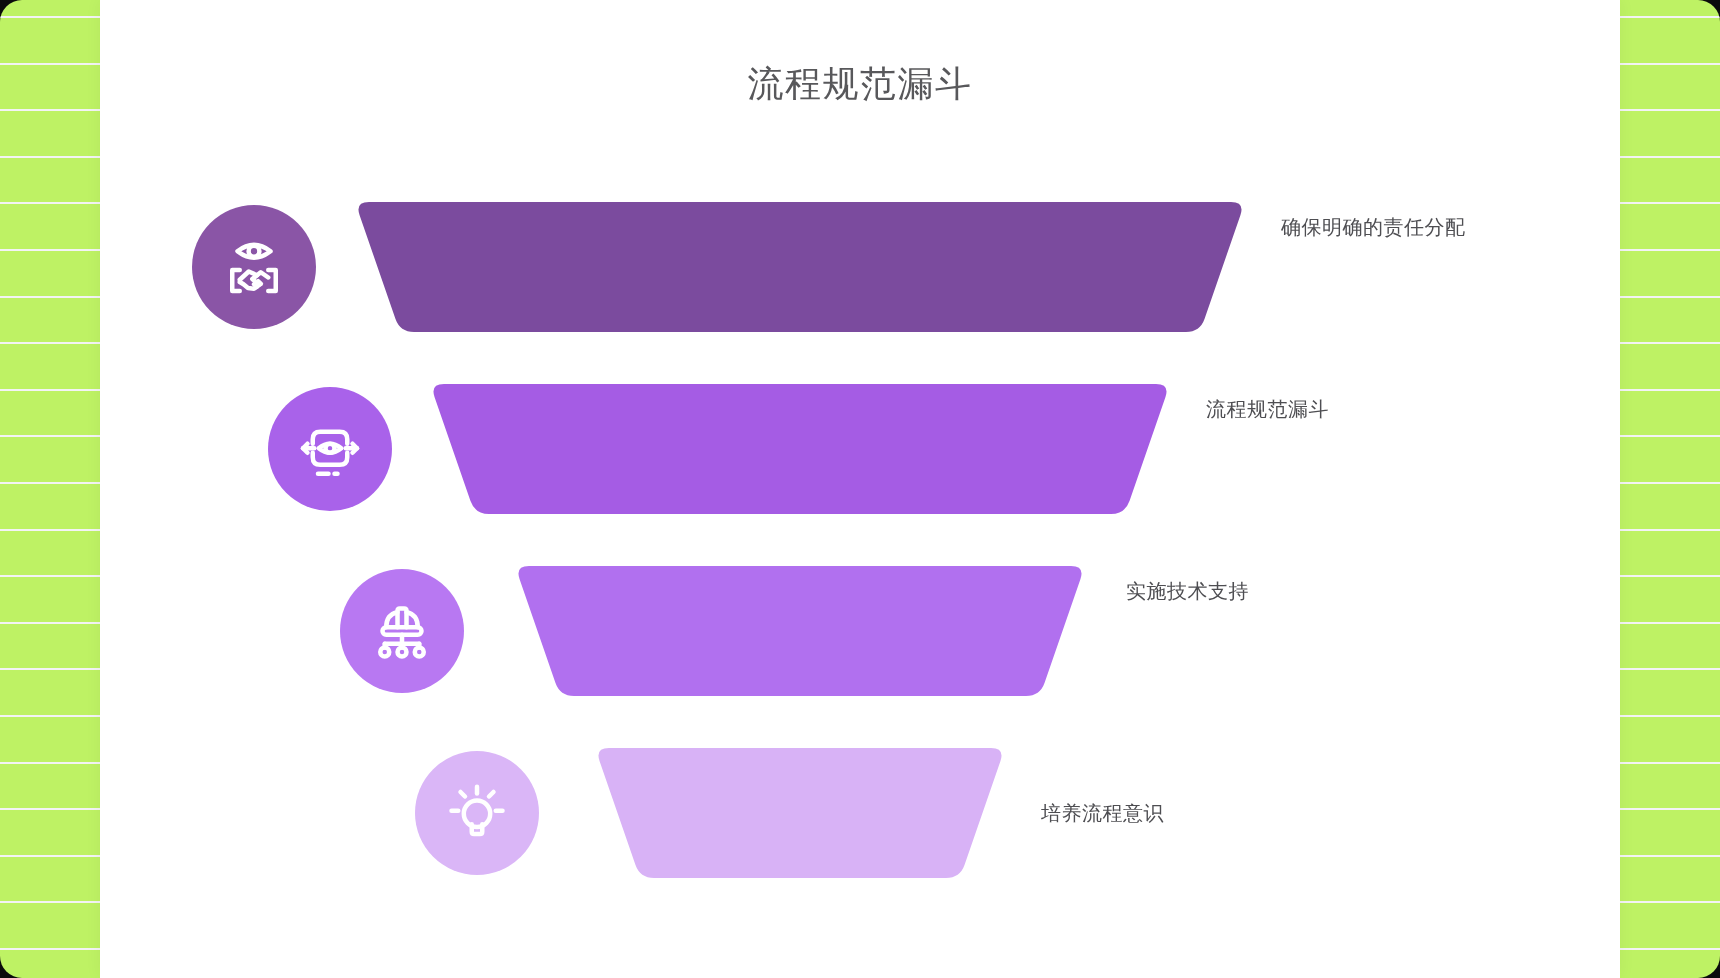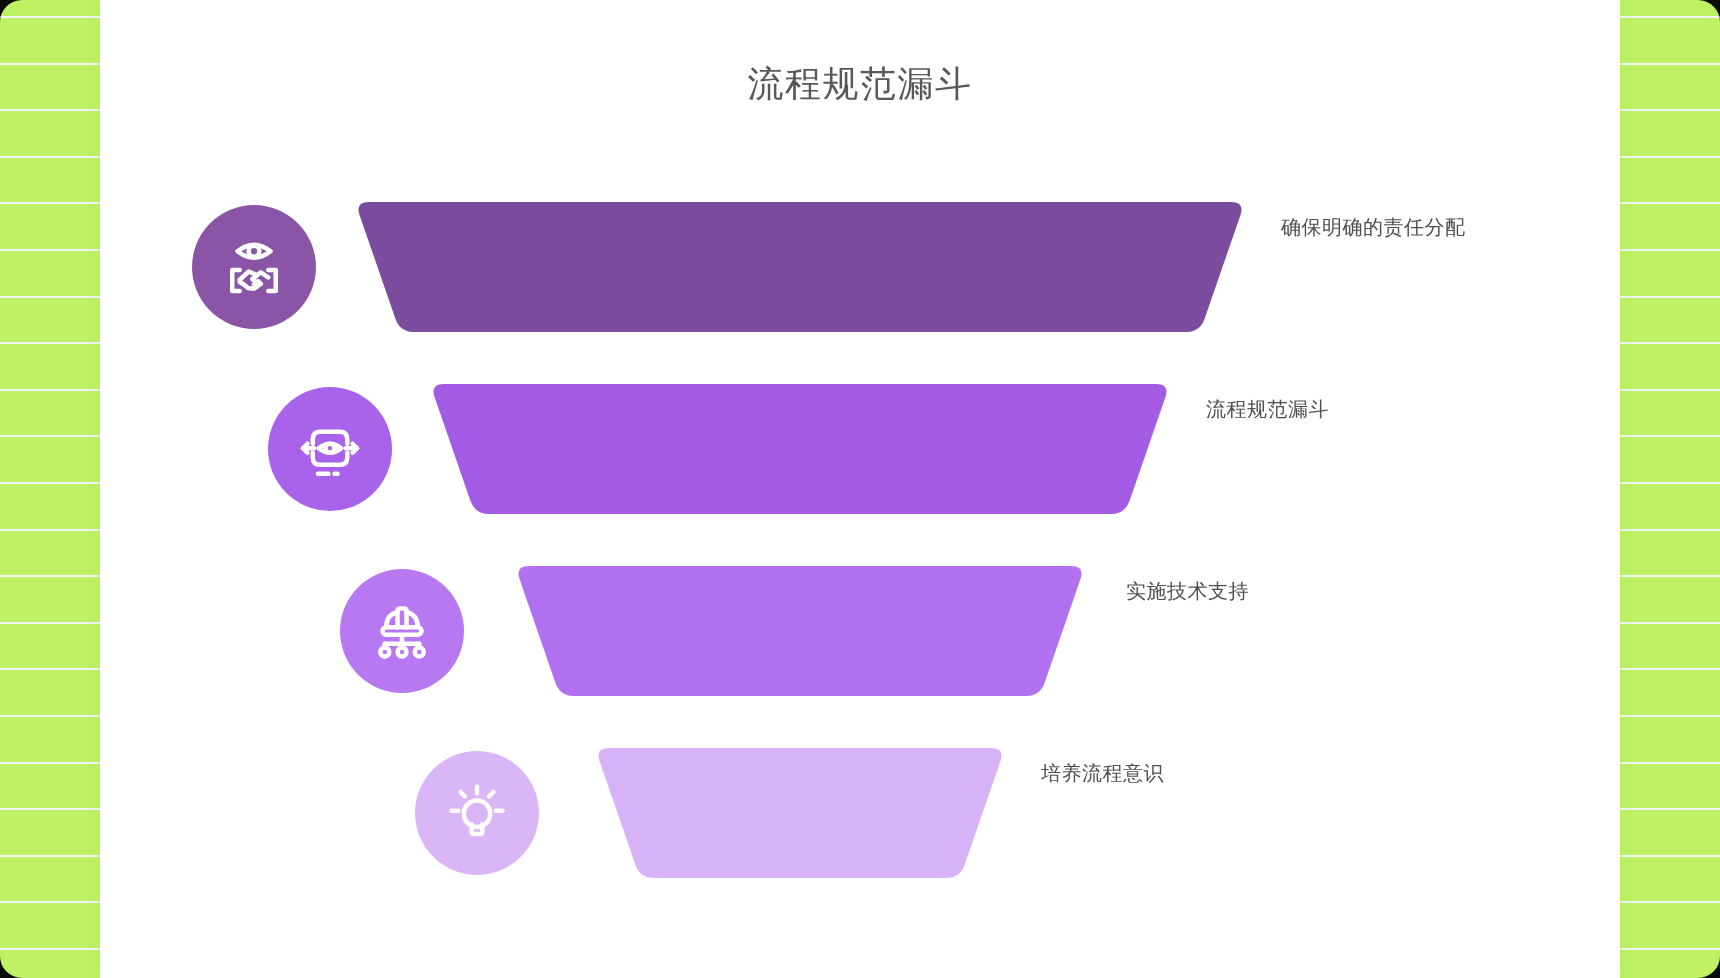--- a/index.html
+++ b/index.html
@@ -108,15 +108,15 @@
         <svg width="72" height="72" viewBox="0 0 48 48" fill="none" stroke="#ffffff" stroke-width="3" stroke-linecap="round" stroke-linejoin="round">
           <circle cx="24" cy="24.5" r="8.8"></circle>
           <path d="M20.5 31.5 V36.5 Q20.5 38 22 38 H26 Q27.5 38 27.5 36.5 V31.5"></path>
           <path d="M24 6.5 V11"></path>
           <path d="M13 10 L16 13"></path>
           <path d="M35 10 L32 13"></path>
           <path d="M7 22.5 H11.5"></path>
           <path d="M41 22.5 H36.5"></path>
         </svg>
       </div>
-      <div class="level-label" style="left: 1041px; top: 756px; color: rgb(78, 78, 82);">培养流程意识</div>
+      <div class="level-label" style="left: 1041px; top: 796px; color: rgb(78, 78, 82);">培养流程意识</div>
     </div>
 </div>
 
 </body></html>

